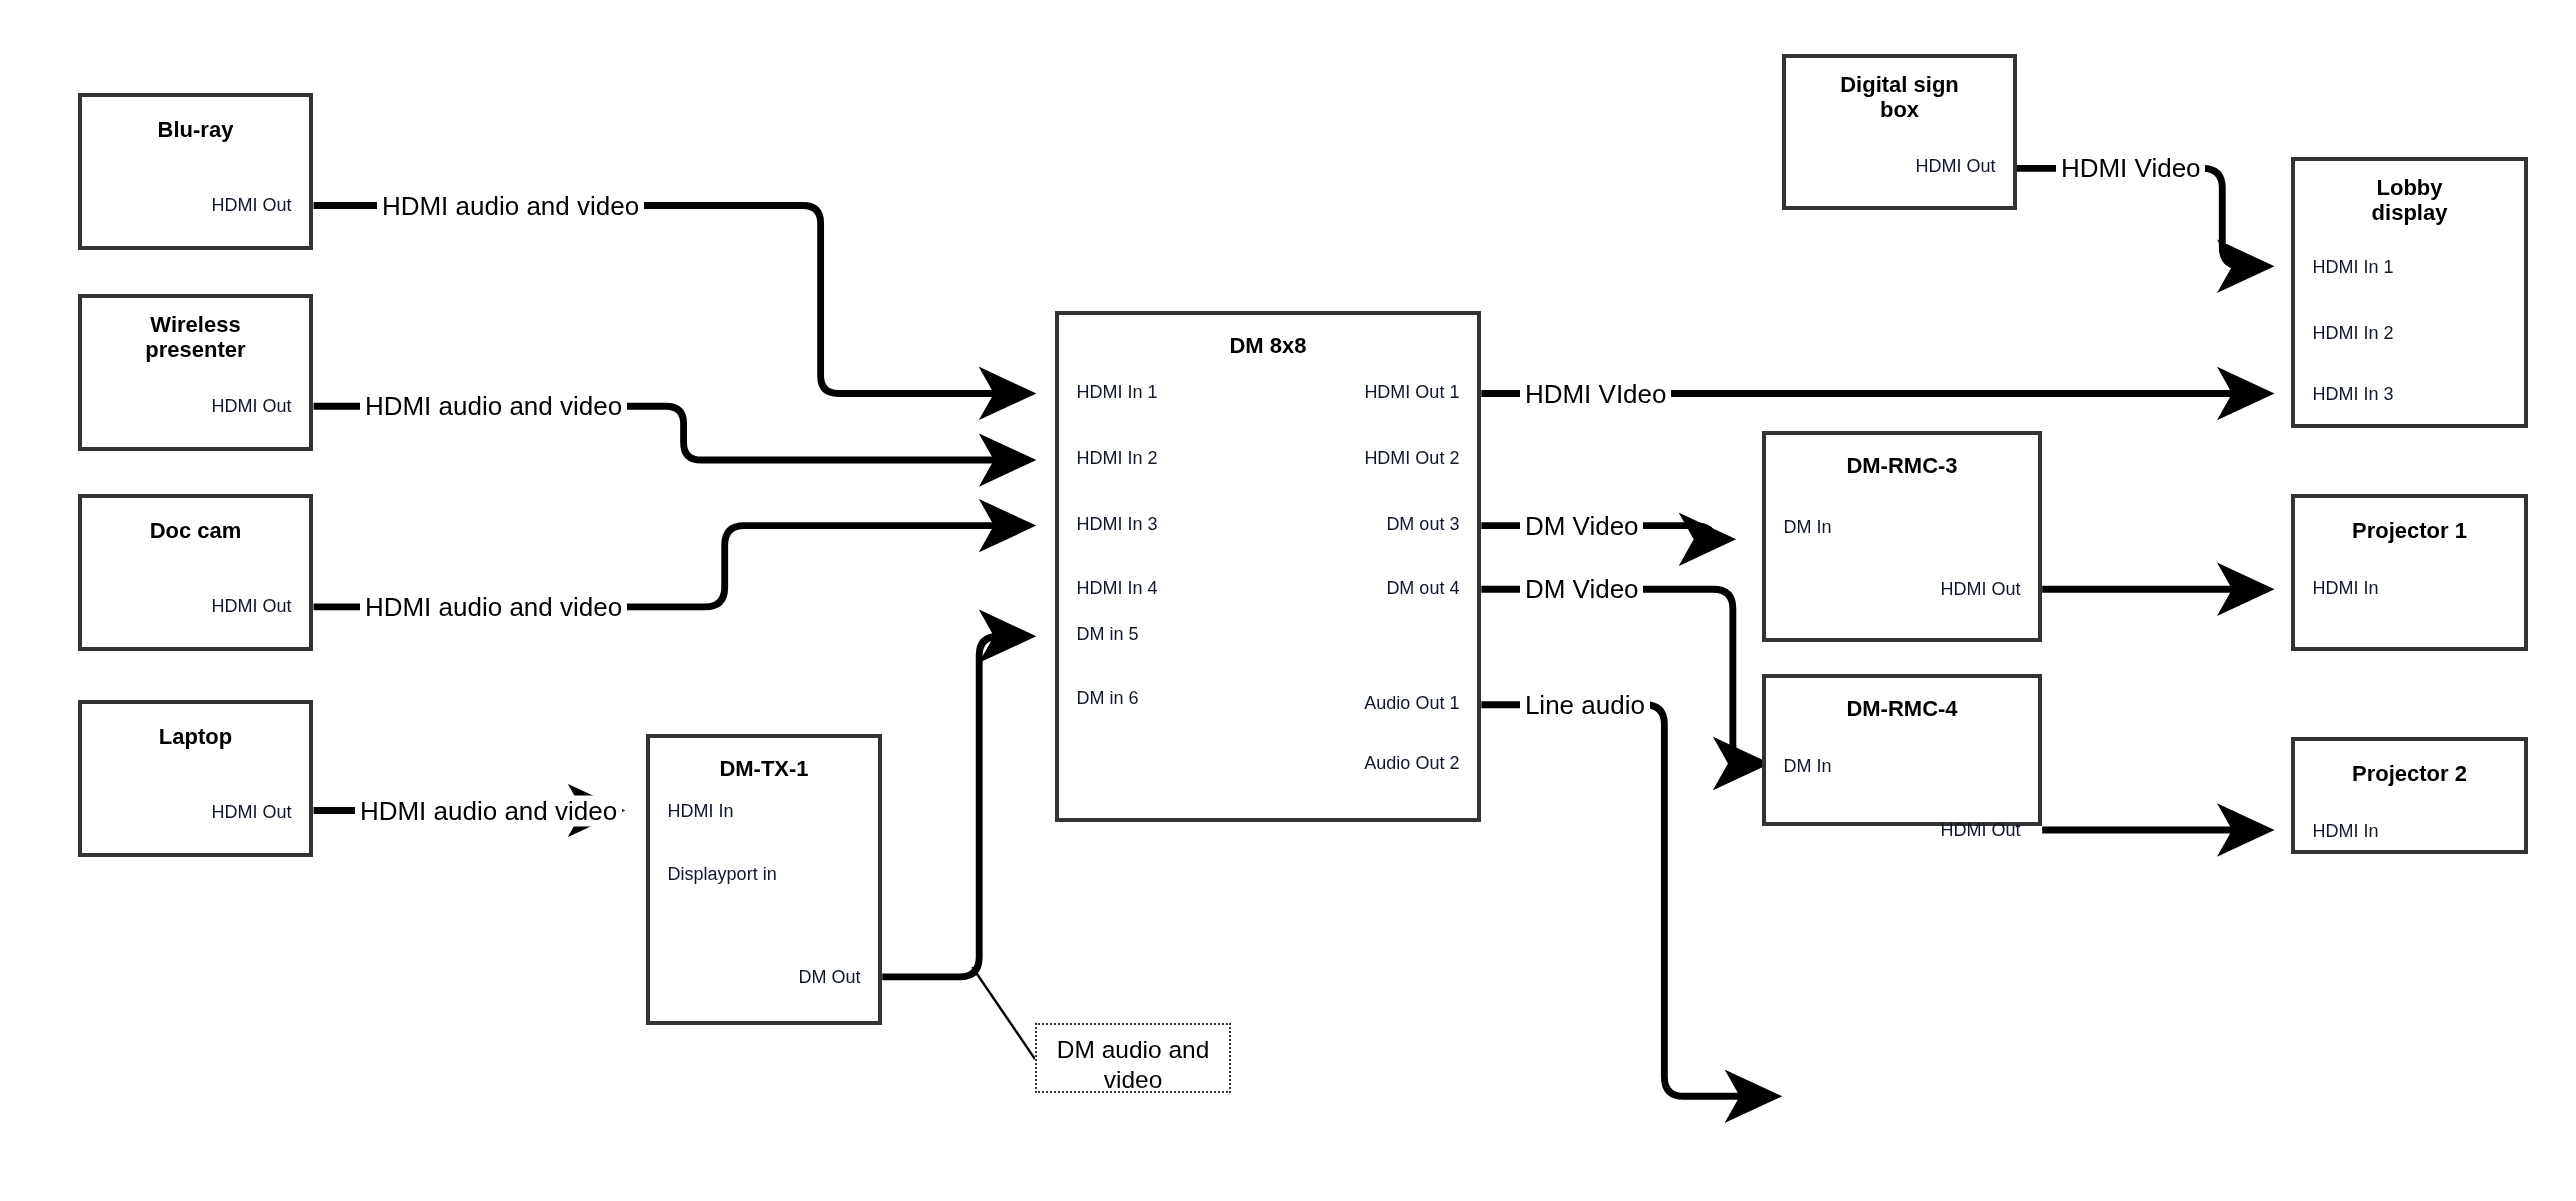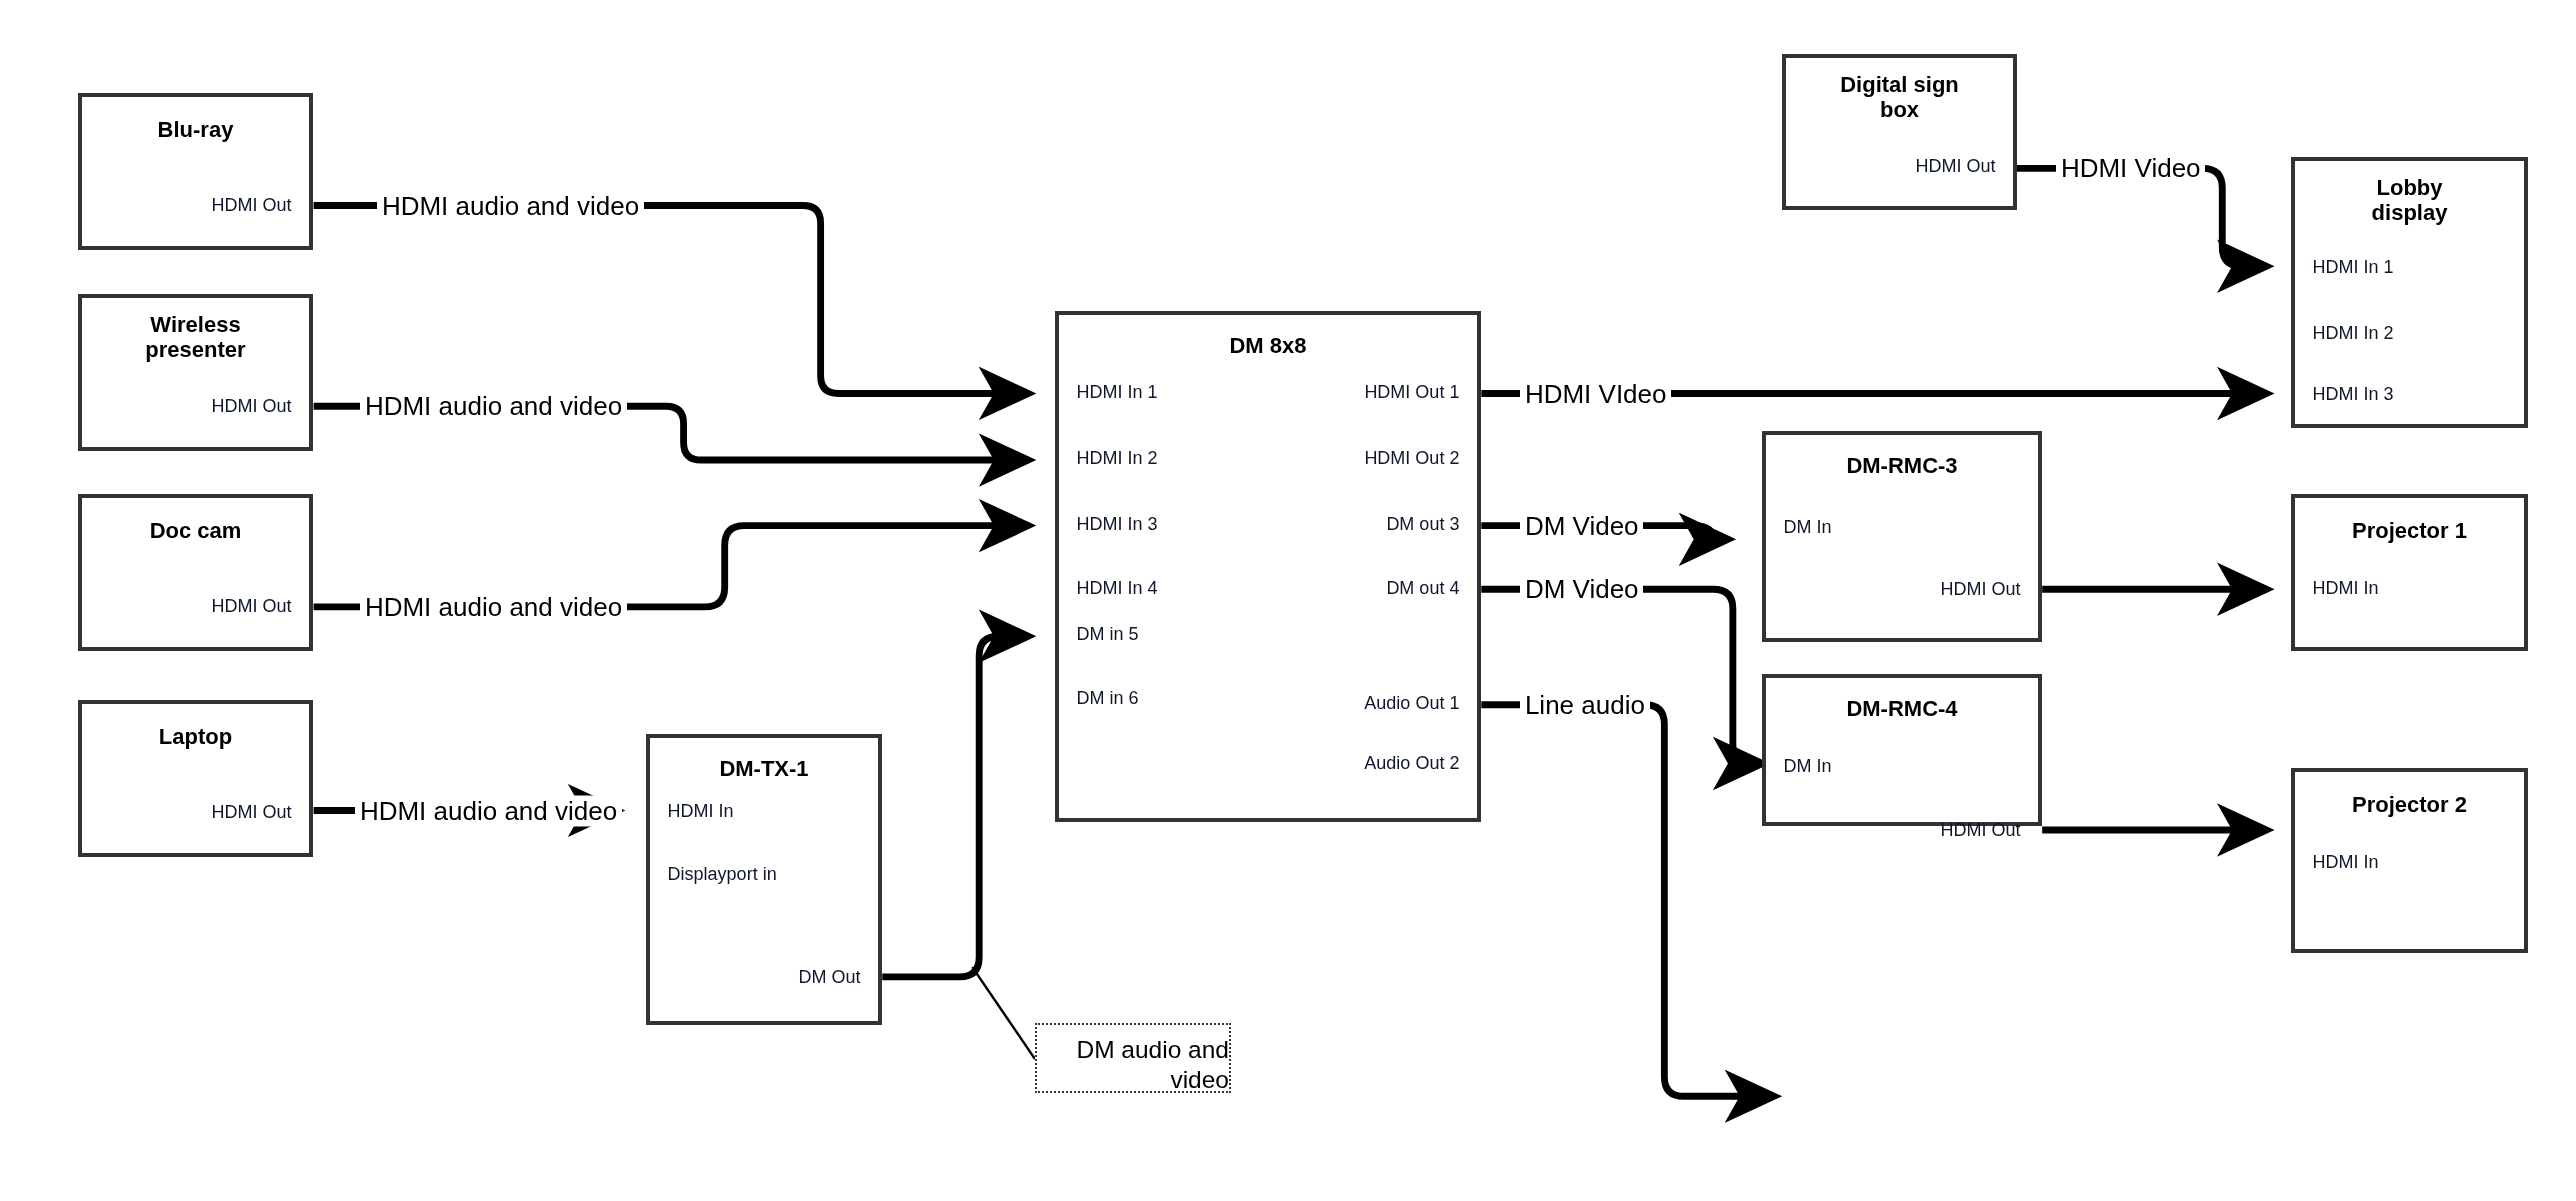--- a/index.html
+++ b/index.html
@@ -47,21 +47,21 @@
     position: absolute;
     font-size: 18px;
     color: #0f172a;
     white-space: nowrap;
   }
   .port.left  { left: 17.6px;  text-align: left; }
   .port.right { right: 17.6px; text-align: right; }
   .callout-text {
     position: absolute;
     left: 0; right: 0;
-    text-align: right;
+    text-align: center;
     font-size: 24.5px;
     color: #000000;
     line-height: 1.25;
   }
   .wire-label {
     position: absolute;
     font-size: 26px;
     color: #000000;
     background: #ffffff;
     white-space: nowrap;
@@ -180,21 +180,21 @@
     <div class="node-title" style="top:17.6px;">DM-RMC-4</div>
     <div class="port left" style="top:78px;">DM In</div>
     <div class="port right" style="top:142px;">HDMI Out</div>
   </div>
 
   <div class="node" style="left:2291px; top:494px; width:237px; height:157px;">
     <div class="node-title" style="top:19.6px;">Projector 1</div>
     <div class="port left" style="top:80px;">HDMI In</div>
   </div>
 
-  <div class="node" style="left:2291px; top:768px; width:237px; height:185px;">
+  <div class="node" style="left:2291px; top:737px; width:237px; height:117px;">
     <div class="node-title" style="top:19.6px;">Projector 2</div>
     <div class="port left" style="top:80px;">HDMI In</div>
   </div>
 
 
   <div class="node dashed" style="left:1035px; top:1023px; width:196px; height:70px;">
     <div class="callout-text" style="top:9.8px;">DM audio and
 video</div>
   </div>
 

